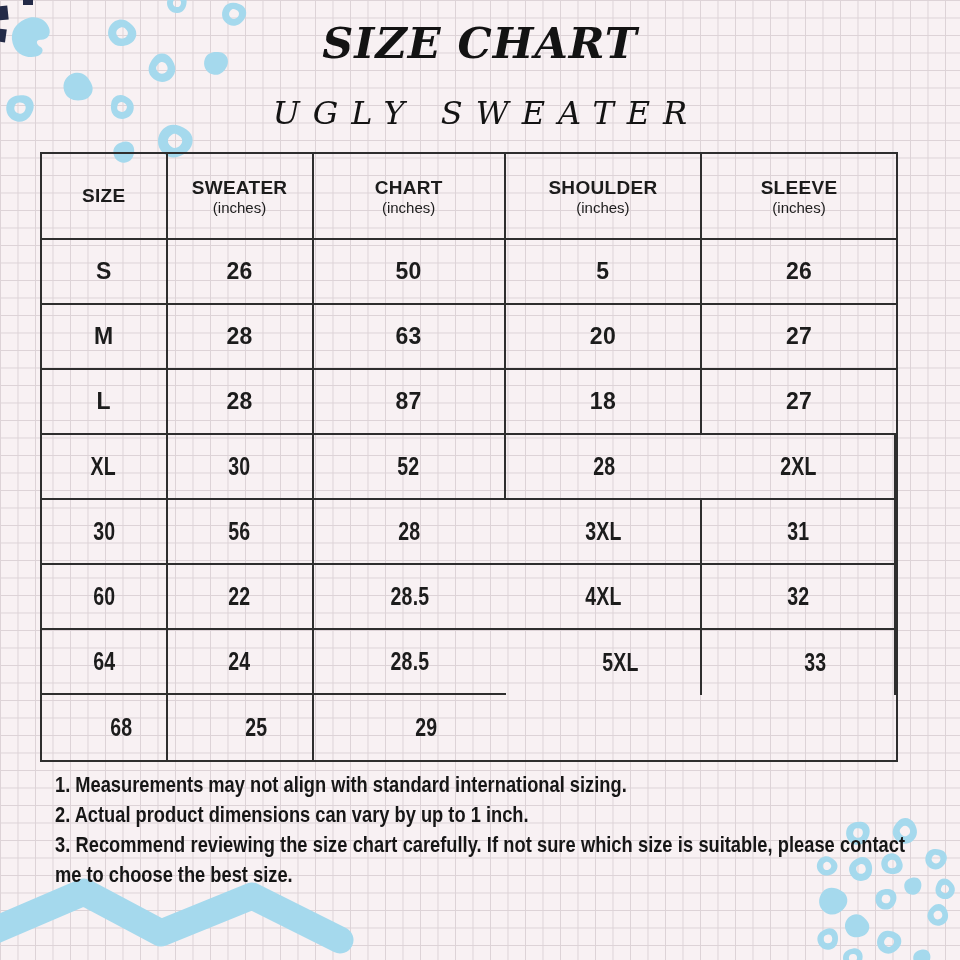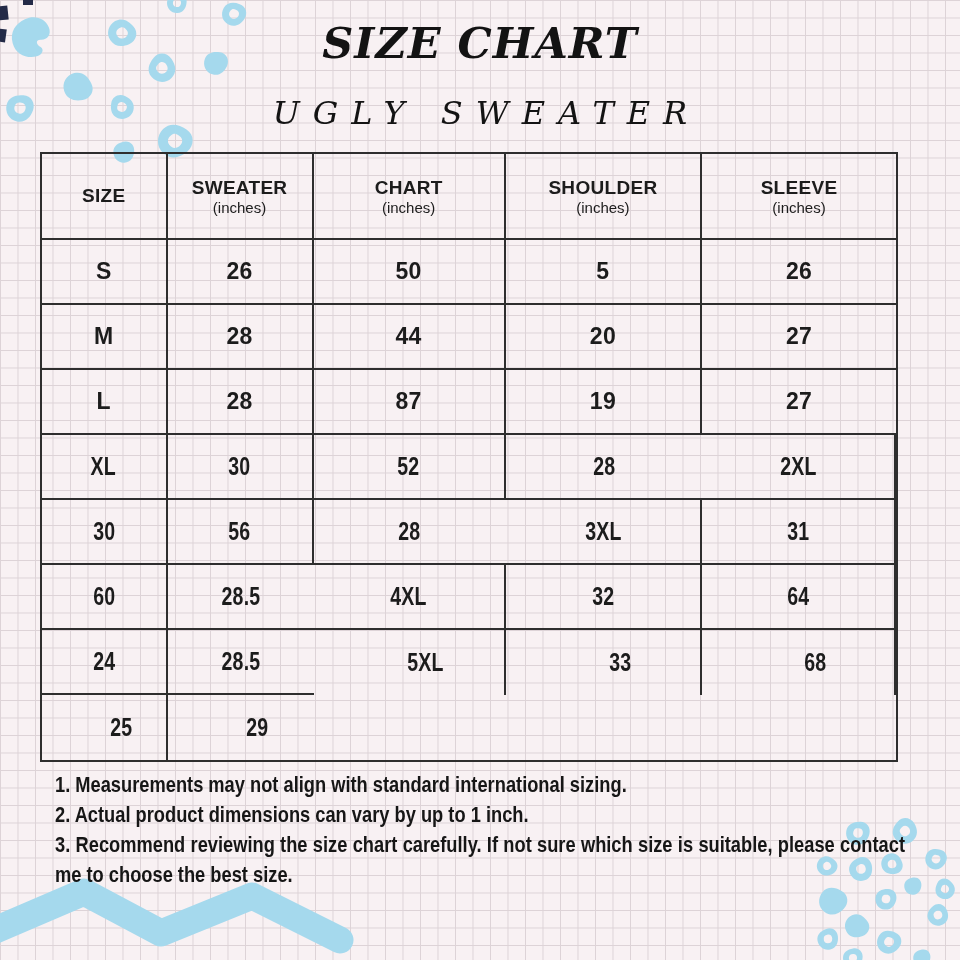--- a/index.html
+++ b/index.html
@@ -160,39 +160,39 @@
       <div class="cell data-cell no-r">
         <span class="val">26</span>
       </div>
       <div class="cell data-cell">
         <span class="val">M</span>
       </div>
       <div class="cell data-cell">
         <span class="val">28</span>
       </div>
       <div class="cell data-cell">
-        <span class="val">44</span>
+        <span class="val">63</span>
       </div>
       <div class="cell data-cell">
         <span class="val">20</span>
       </div>
       <div class="cell data-cell no-r">
         <span class="val">27</span>
       </div>
       <div class="cell data-cell">
         <span class="val">L</span>
       </div>
       <div class="cell data-cell">
         <span class="val">28</span>
       </div>
       <div class="cell data-cell">
         <span class="val">87</span>
       </div>
       <div class="cell data-cell">
-        <span class="val">19</span>
+        <span class="val">18</span>
       </div>
       <div class="cell data-cell no-r">
         <span class="val">27</span>
       </div>
       <div class="cell data-cell">
         <span class="val cond">XL</span>
       </div>
       <div class="cell data-cell">
         <span class="val cond">30</span>
       </div>
@@ -215,20 +215,23 @@
         <span class="val cond">28</span>
       </div>
       <div class="cell data-cell">
         <span class="val cond">3XL</span>
       </div>
       <div class="cell data-cell">
         <span class="val cond">31</span>
       </div>
       <div class="cell data-cell">
         <span class="val cond">60</span>
+      </div>
+      <div class="cell data-cell">
+        <span class="val cond">22</span>
       </div>
       <div class="cell data-cell no-r">
         <span class="val cond">28.5</span>
       </div>
       <div class="cell data-cell">
         <span class="val cond">4XL</span>
       </div>
       <div class="cell data-cell">
         <span class="val cond">32</span>
       </div>

